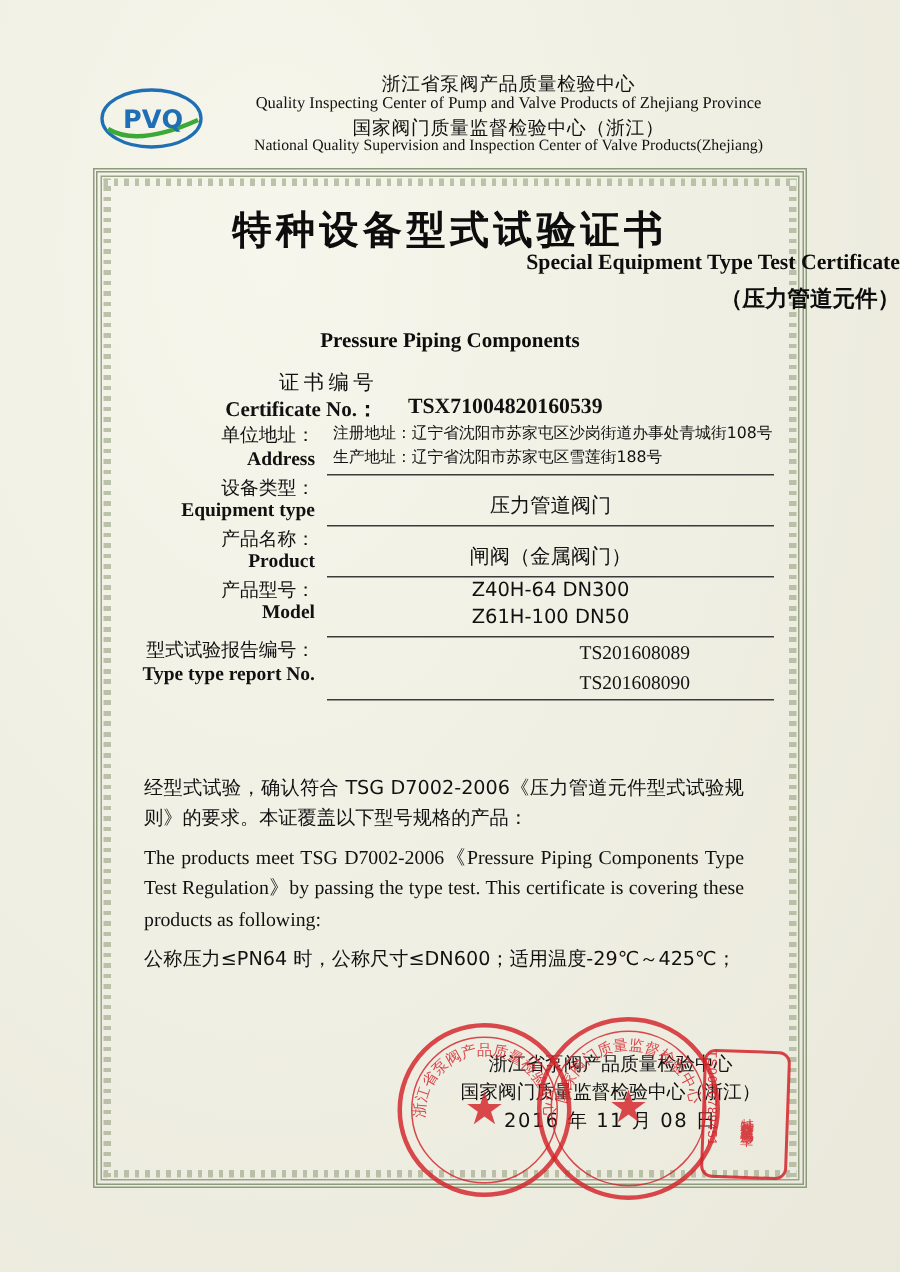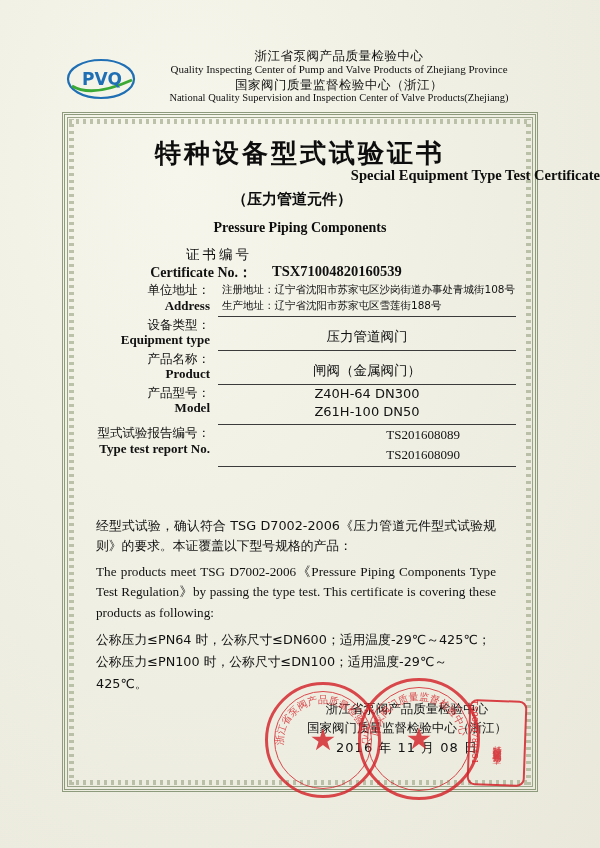--- a/index.html
+++ b/index.html
@@ -120,23 +120,23 @@
     left: 0; right: 0;
     top: 167px;
     text-align: right;
     font-size: 14.5px;
     font-weight: bold;
     color: #0d0d0d;
     font-family: "Liberation Serif", serif;
   }
   .subtitle-cn {
     position: absolute;
-    left: 0; right: 16px;
+    left: 0; right: 0;
     top: 190px;
-    text-align: center;
+    text-align: right;
     font-size: 15px;
     font-weight: bold;
     color: #0d0d0d;
     font-family: "DejaVu Sans", sans-serif;
   }
   .subtitle-en {
     position: absolute;
     left: 0; right: 0;
     top: 220px;
     text-align: center;
@@ -446,35 +446,34 @@
       </div>
       <div class="values">
         <div class="val-two">Z40H-64  DN300</div>
         <div class="val-two">Z61H-100  DN50</div>
       </div>
     </div>
 
     <div class="field">
       <div class="labels">
         <span class="cn">型式试验报告编号：</span>
-        <span class="en">Type test report No.</span>
+        <span class="en">Type type report No.</span>
       </div>
       <div class="values">
         <div class="val-right">TS201608089</div>
         <div class="val-right">TS201608090</div>
       </div>
     </div>
 
   </div>
 
   <div class="body-text">
     <div class="p-cn">经型式试验，确认符合 TSG D7002-2006《压力管道元件型式试验规则》的要求。本证覆盖以下型号规格的产品：</div>
     <div class="p-en">The products meet TSG D7002-2006《Pressure Piping Components Type Test Regulation》by passing the type test. This certificate is covering these products as following:</div>
     <div class="p-spec">公称压力≤PN64 时，公称尺寸≤DN600；适用温度-29℃～425℃；</div>
-    <div class="p-spec">公称压力≤PN100 时，公称尺寸≤DN100；适用温度-29℃～425℃。</div>
   </div>
 
   <div class="seal-text">
     <div class="l1">浙江省泵阀产品质量检验中心</div>
     <div class="l2">国家阀门质量监督检验中心（浙江）</div>
     <div class="l3">2016 年 11 月 08 日</div>
   </div>
 
   <div class="seal seal-round-1">
     <div class="seal-ring-inner"></div>

